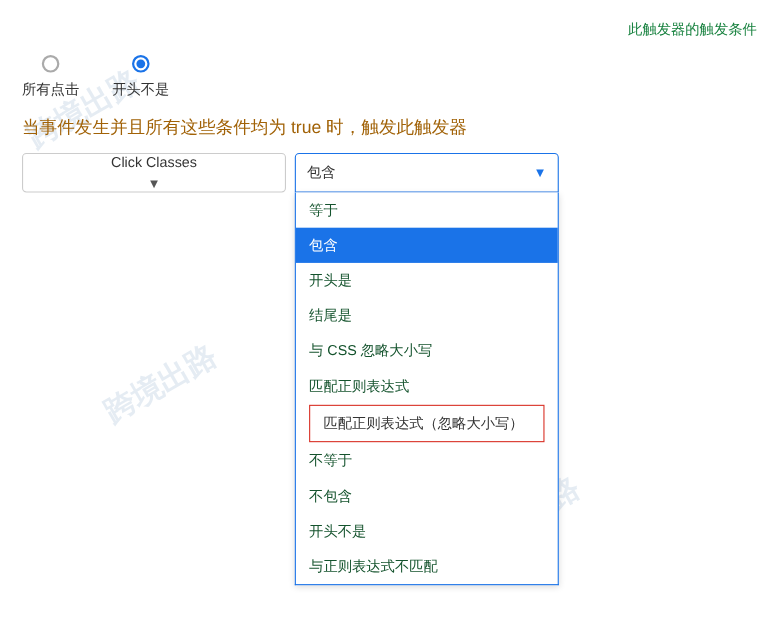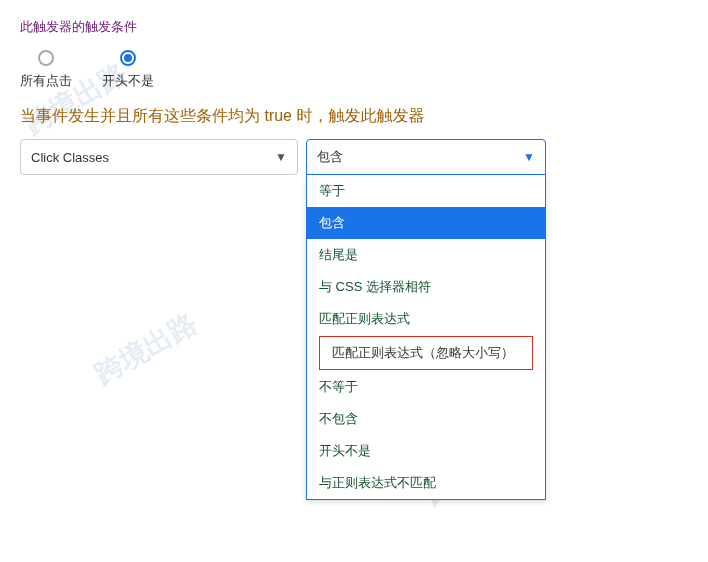--- a/index.html
+++ b/index.html
@@ -26,22 +26,23 @@
     }
 
     .page-container {
       padding: 18px 20px;
       position: relative;
       z-index: 1;
     }
 
     .section-title {
       font-size: 13px;
-      color: #701a75;
+      color: #15803d;
       margin-bottom: 14px;
+      text-align: right;
     }
 
     .radio-group {
       display: flex;
       gap: 30px;
       margin-bottom: 16px;
       align-items: center;
     }
 
     .radio-item {
@@ -83,30 +84,31 @@
 
     .dropdowns-row {
       display: flex;
       gap: 8px;
       align-items: center;
       margin-bottom: 0;
       position: relative;
     }
 
     .dropdown-left {
-      width: 278px;
+      width: 240px;
       height: 36px;
       border: 1px solid #ccc;
       border-radius: 4px;
       display: flex;
       align-items: center;
       justify-content: space-between;
       padding: 0 10px;
       background: #fff;
       cursor: pointer;
+      flex-direction: column;
     }
 
     .dropdown-left .arrow {
       color: #555;
       font-size: 12px;
     }
 
     .dropdown-right-wrapper {
       position: relative;
       border-radius: 12px;
@@ -197,22 +199,23 @@
 
     <div class="dropdown-right-wrapper">
       <div class="dropdown-right">
         <span class="dropdown-right-text">包含</span>
         <span class="arrow">▼</span>
       </div>
 
       <div class="dropdown-menu" id="operator-menu">
       <div class="menu-item">等于</div>
           <div class="menu-item highlighted">包含</div>
+          <div class="menu-item">开头是</div>
           <div class="menu-item">结尾是</div>
-          <div class="menu-item">与 CSS 选择器相符</div>
+          <div class="menu-item">与 CSS 忽略大小写</div>
           <div class="menu-item">匹配正则表达式</div>
           <div class="menu-item outlined">匹配正则表达式（忽略大小写）</div>
           <div class="menu-item">不等于</div>
           <div class="menu-item">不包含</div>
           <div class="menu-item">开头不是</div>
           <div class="menu-item">与正则表达式不匹配</div>
         </div>
     </div>
   </div>
 </div>

